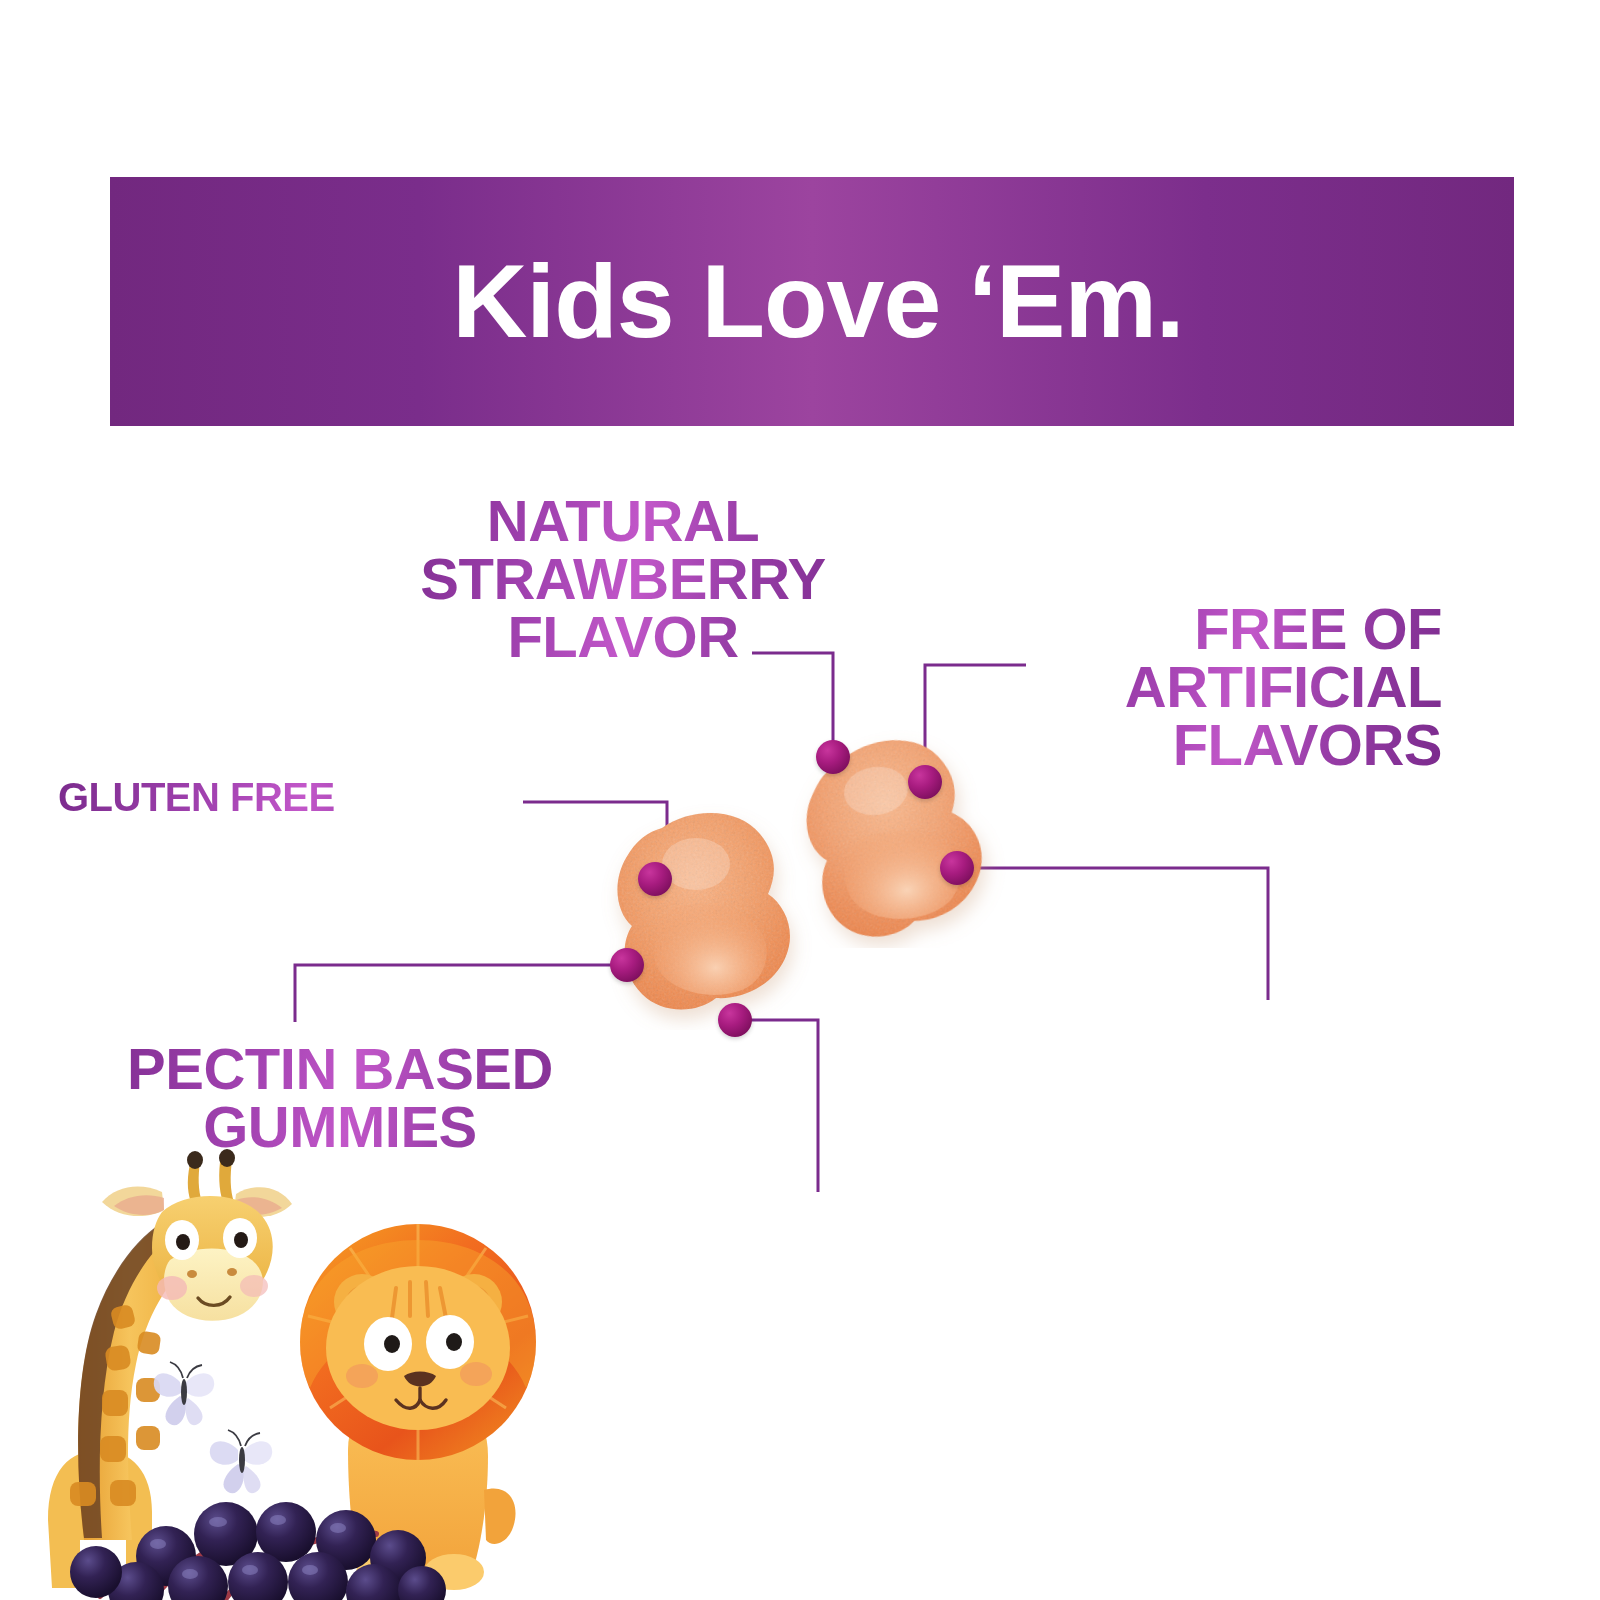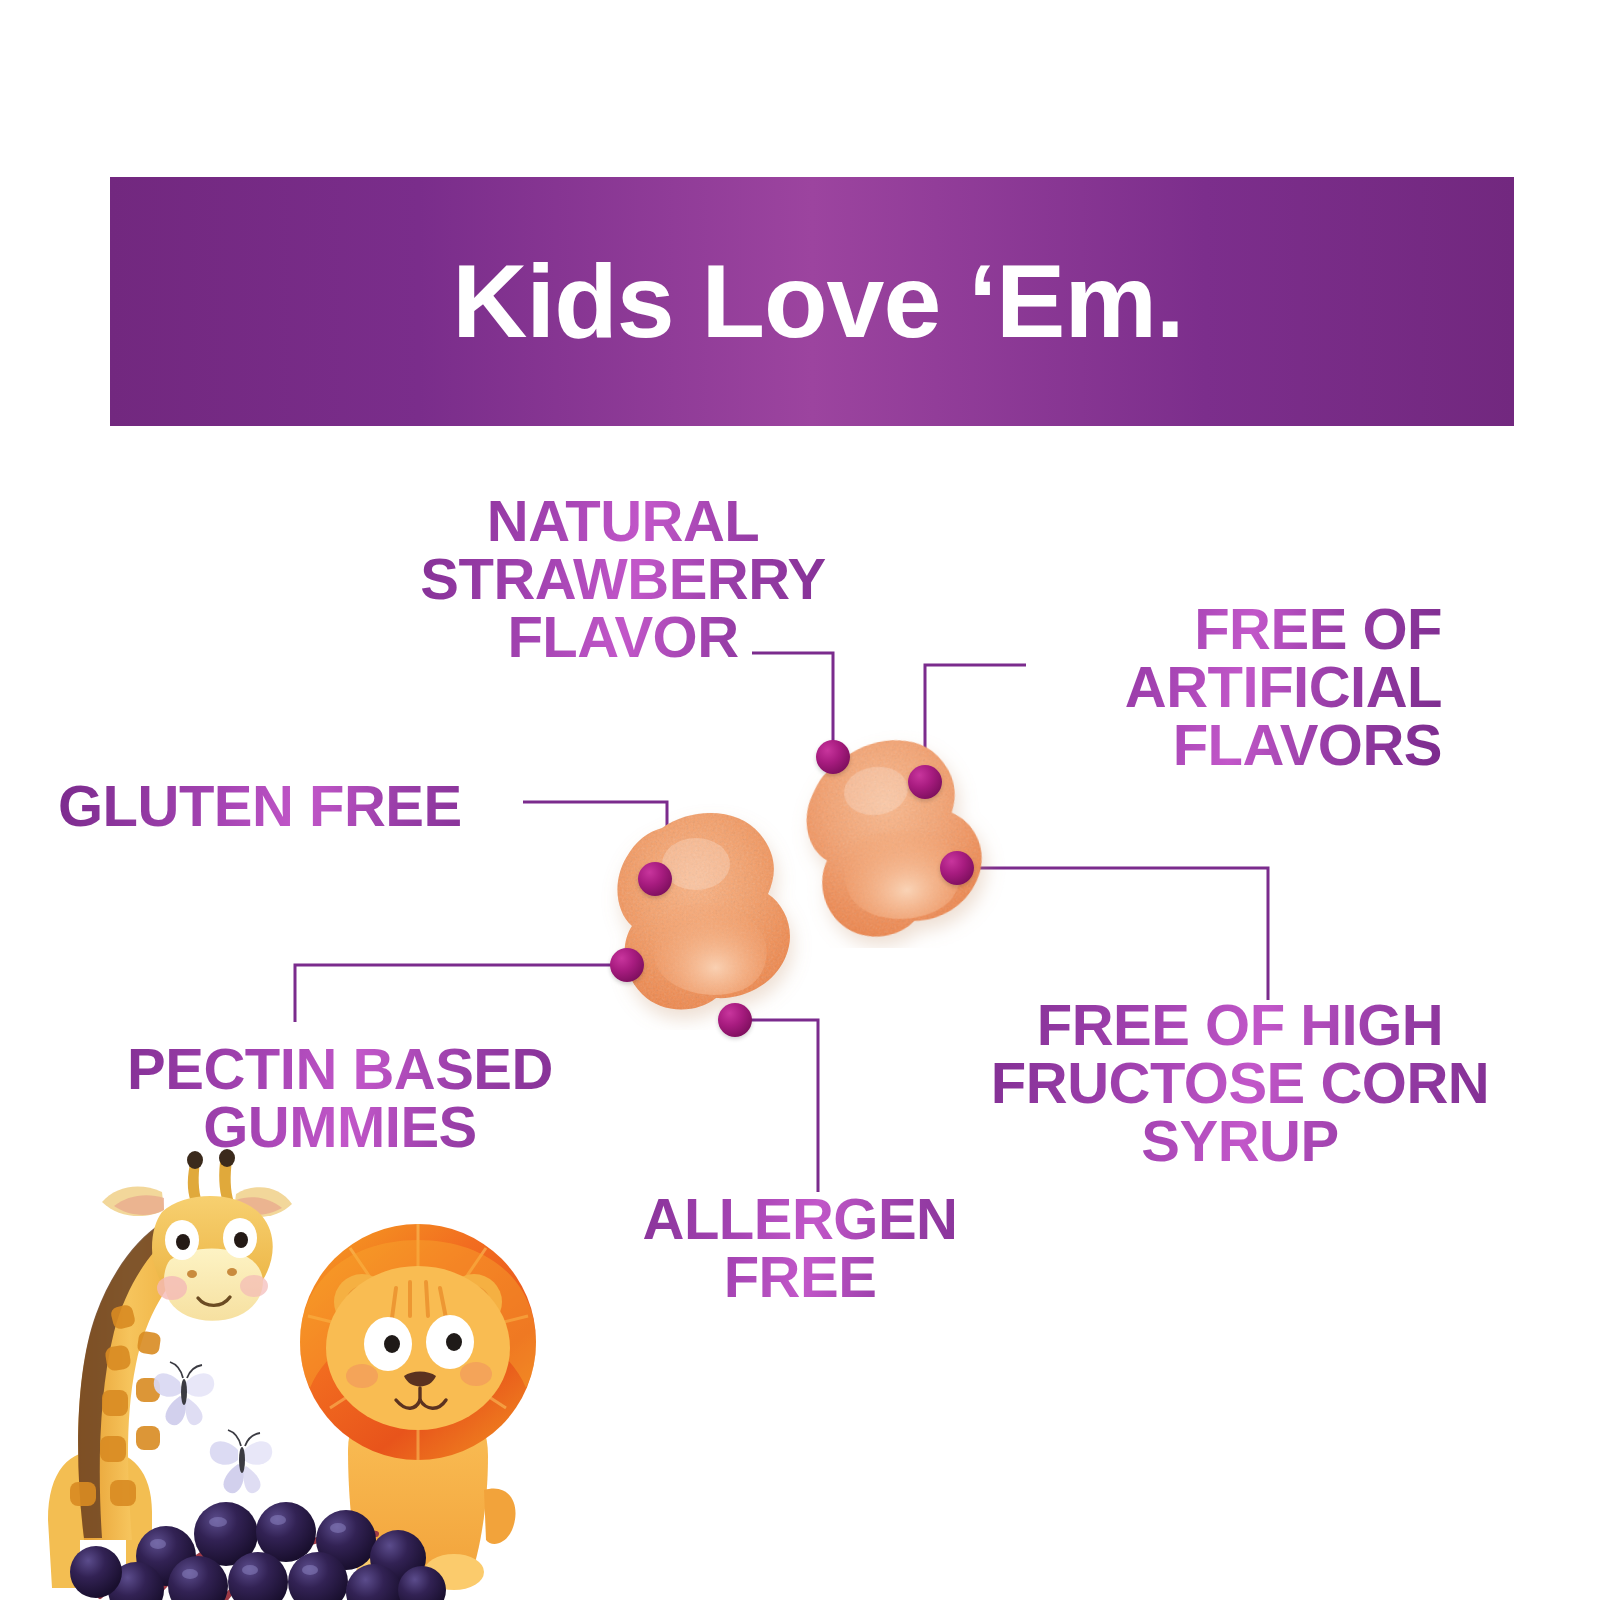--- a/index.html
+++ b/index.html
@@ -49,21 +49,21 @@
     letter-spacing: -0.5px;
     background: linear-gradient(100deg, #7B2B8D 0%, #A544B3 35%, #C257C9 52%, #993EA8 72%, #7B2B8D 100%);
     -webkit-background-clip: text;
     background-clip: text;
     color: transparent;
     -webkit-text-fill-color: transparent;
   }
 
   #lbl-strawberry { left: 386px; top: 492px; width: 474px; font-size: 58px; text-align: center; }
   #lbl-artificial { left: 1022px; top: 600px; width: 420px; font-size: 58px; text-align: right; }
-  #lbl-gluten     { left: 58px;  top: 777px; width: 470px; font-size: 58px; text-align: left; }
+  #lbl-gluten     { left: 58px;  top: 777px; width: 470px; font-size: 40px; text-align: left; }
   #lbl-pectin     { left: 80px;  top: 1040px; width: 520px; font-size: 58px; text-align: center; }
   #lbl-hfcs       { left: 960px; top: 996px; width: 560px; font-size: 58px; text-align: center; }
   #lbl-allergen   { left: 590px; top: 1190px; width: 420px; font-size: 58px; text-align: center; }
 
   
   #connectors {
     position: absolute;
     left: 0; top: 0;
     width: 1600px; height: 1600px;
     pointer-events: none;
@@ -200,22 +200,20 @@
   <div class="dot" style="left:908px; top:765px;"></div>
   <div class="dot" style="left:638px; top:862px;"></div>
   <div class="dot" style="left:940px; top:851px;"></div>
   <div class="dot" style="left:610px; top:948px;"></div>
   <div class="dot" style="left:718px; top:1003px;"></div>
 
   <div class="callout" id="lbl-strawberry">NATURAL STRAWBERRY FLAVOR</div>
   <div class="callout" id="lbl-artificial">FREE OF ARTIFICIAL FLAVORS</div>
   <div class="callout" id="lbl-gluten">GLUTEN FREE</div>
   <div class="callout" id="lbl-pectin">PECTIN BASED GUMMIES</div>
-  <div class="callout" id="lbl-hfcs">FREE OF HIGH FRUCTOSE CORN SYRUP</div>
-  <div class="callout" id="lbl-allergen">ALLERGEN FREE</div>
 
   <svg id="art-bottom" viewBox="0 0 560 480">
     <defs>
       <linearGradient id="girNeck" x1="0" y1="0" x2="1" y2="0">
         <stop offset="0%" stop-color="#E59B2E"></stop>
         <stop offset="45%" stop-color="#F6C45C"></stop>
         <stop offset="100%" stop-color="#EDAE3C"></stop>
       </linearGradient>
       <linearGradient id="girHead" x1="0" y1="0" x2="0" y2="1">
         <stop offset="0%" stop-color="#F7D070"></stop>

